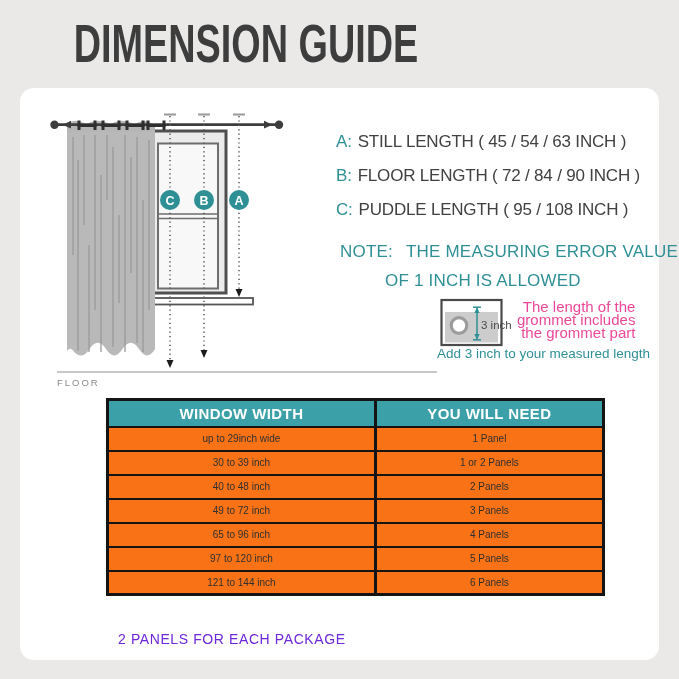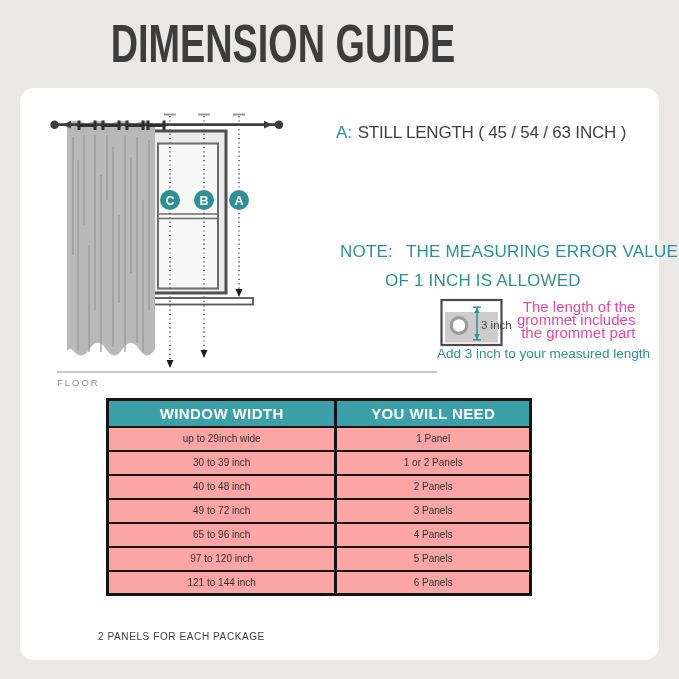--- a/index.html
+++ b/index.html
@@ -4,39 +4,39 @@
 <style>
   :root{
     --teal:#2E9095;
     --header-bg:#3BA0A7;
     --dark:#3D3D3D;
   }
   *{margin:0;padding:0;box-sizing:border-box;}
   html,body{width:679px;height:679px;}
   body{font-family:"Liberation Sans",sans-serif;}
   .stage{position:relative;width:679px;height:679px;background:#EAE9E8;overflow:hidden;}
-  .title{position:absolute;top:12px;left:0;width:566px;text-align:center;}
+  .title{position:absolute;top:12px;left:0;width:566px;}
   .title span{display:inline-block;font-size:54px;font-weight:bold;color:var(--dark);transform:scaleX(.70);transform-origin:center;white-space:nowrap;letter-spacing:0;}
   .card{position:absolute;left:20px;top:88px;width:639px;height:572px;background:#fff;border-radius:14px;}
   .diagram{position:absolute;left:20px;top:17px;}
-  .lengths{position:absolute;left:316px;top:35px;color:#414141;}
+  .lengths{position:absolute;left:316px;top:44px;color:#414141;}
   .len-row{font-size:17px;letter-spacing:-0.2px;line-height:20px;margin-bottom:14px;white-space:nowrap;}
   .len-prefix{color:var(--teal);margin-right:6px;}
   .note{position:absolute;left:320px;top:154px;color:var(--teal);font-size:17px;letter-spacing:.2px;white-space:nowrap;}
   .note-label{margin-right:13px;}
   .note-l2{margin-top:9px;margin-left:45px;}
   .grommet-fig{position:absolute;left:420px;top:210px;}
   .grommet-desc{position:absolute;left:497px;top:212px;font-size:15px;line-height:13.2px;color:#ec4899;white-space:nowrap;text-align:right;}
   .add-note{position:absolute;left:417px;top:258px;font-size:13.5px;color:var(--teal);white-space:nowrap;}
-  table{position:absolute;left:86px;top:310px;width:426px;border-collapse:collapse;table-layout:fixed;background:#fca5a5;border:3px solid #141414;}
+  table{position:absolute;left:86px;top:310px;width:499px;border-collapse:collapse;table-layout:fixed;background:#f97316;border:3px solid #141414;}
   th,td{border:2px solid #141414;text-align:center;vertical-align:middle;}
   th{height:27px;background:var(--header-bg);color:#fff;font-size:15px;font-weight:bold;letter-spacing:.4px;}
   td{height:24px;font-size:10px;color:#303030;}
   th:first-child,td:first-child{border-right:3px solid #141414;}
-  .footer-note{position:absolute;left:78px;top:543px;font-size:10px;color:#404040;letter-spacing:.6px;white-space:nowrap;}
+  .footer-note{position:absolute;left:98px;top:543px;font-size:14px;color:#6d28d9;letter-spacing:.6px;white-space:nowrap;}
   
   .marker-letter{fill:#fff;font-size:12.5px;font-weight:bold;font-family:"Liberation Sans",sans-serif;}
   .floor-text{fill:#8a8a8a;font-size:9.5px;letter-spacing:2px;font-family:"Liberation Sans",sans-serif;}
   .grommet-measure{fill:#4a4a4a;font-size:11.5px;font-family:"Liberation Sans",sans-serif;}
 </style>
 </head>
 <body>
 
 <div class="stage">
 
@@ -128,20 +128,22 @@
       </g>
 
       <g>
         <line x1="17" y1="267" x2="397" y2="267" stroke="#b5b5b5" stroke-width="1.6"></line>
         <text class="floor-text" x="17" y="281">FLOOR</text>
       </g>
     </svg>
 
     <div class="lengths">
       <div class="len-row"><span class="len-prefix">A:</span><span>STILL LENGTH ( 45 / 54 / 63 INCH )</span></div>
+      <div class="len-row"><span class="len-prefix">B:</span><span>FLOOR LENGTH ( 72 / 84 / 90 INCH )</span></div>
+      <div class="len-row"><span class="len-prefix">C:</span><span>PUDDLE LENGTH ( 95 / 108 INCH )</span></div>
     </div>
 
     <div class="note">
       <div><span class="note-label">NOTE:</span><span>THE MEASURING ERROR VALUE</span></div>
       <div class="note-l2">OF 1 INCH IS ALLOWED</div>
     </div>
 
     <svg class="grommet-fig" width="78" height="50" viewBox="0 0 78 50">
       <rect x="1.5" y="2" width="60" height="45" fill="#fff" stroke="#4a4a4a" stroke-width="2.2"></rect>
       <rect x="5" y="14" width="53" height="30.5" fill="#cccccc"></rect>

